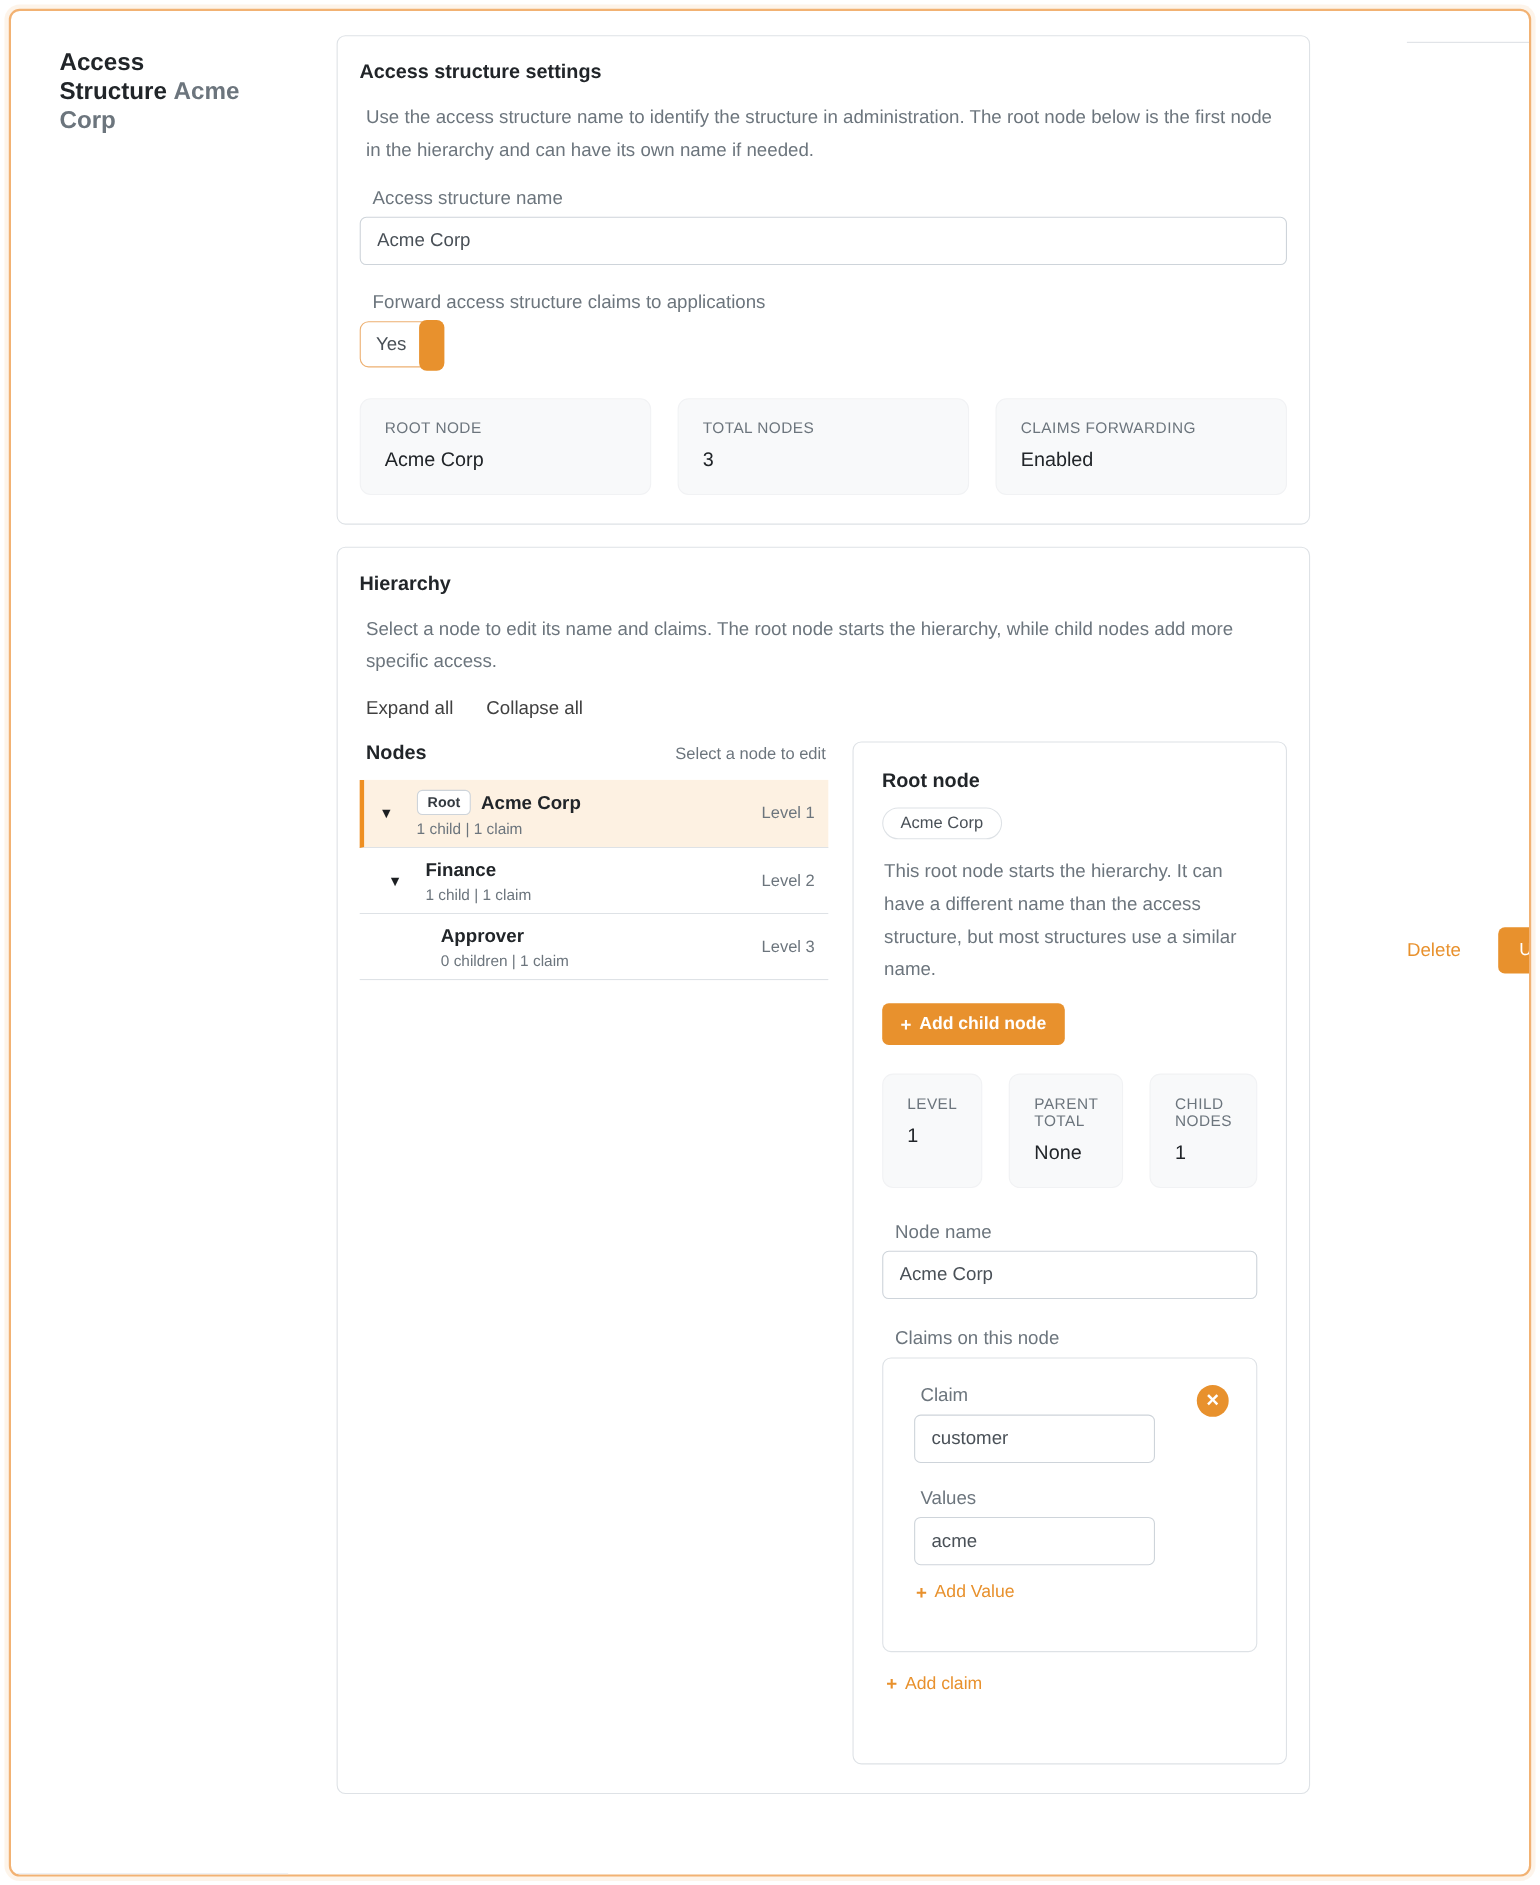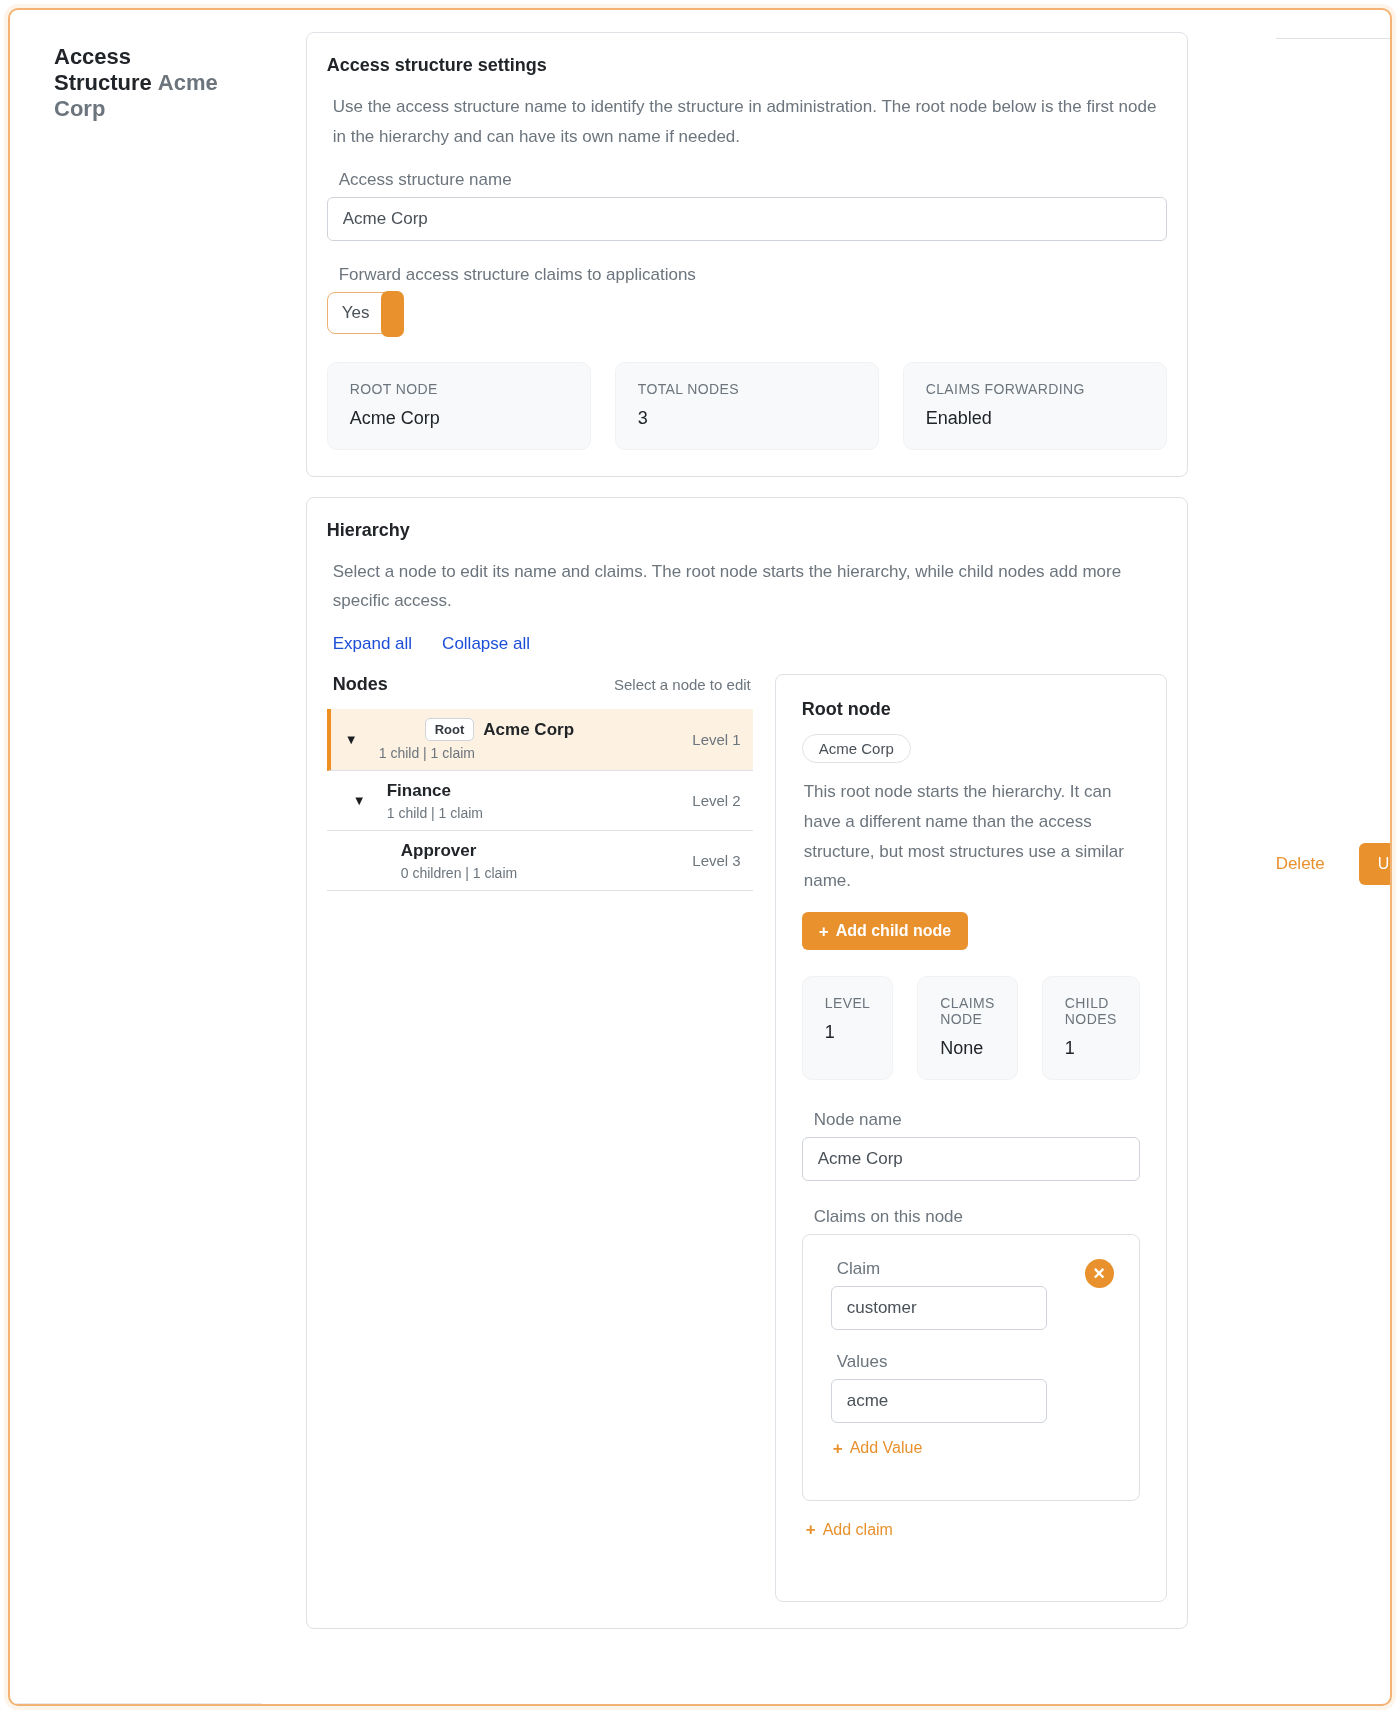--- a/index.html
+++ b/index.html
@@ -51,21 +51,21 @@
   
   .stats-row { display: flex; gap: 24px; margin-top: 28px; }
   .stat-card {
     flex: 1; background: #f8f9fa; border: 1px solid #f1f2f4;
     border-radius: 10px; padding: 18px 22px 20px;
   }
   .stat-label { font-size: 14px; color: #6c757d; letter-spacing: .4px; margin-bottom: 11px; }
   .stat-value { font-size: 18px; color: #212529; }
   
   .links-row { margin: 2px 0 20px 6px; display: flex; gap: 30px; }
-  .text-link { color: #1d4ed8; font-size: 17px; text-decoration: none; cursor: pointer; }
+  .text-link { color: #404040; font-size: 17px; text-decoration: none; cursor: pointer; }
   .hier-cols { display: flex; gap: 22px; align-items: flex-start; margin-top: 6px; }
   .nodes-col { width: 426px; flex: 0 0 426px; }
   .nodes-head { display: flex; align-items: baseline; justify-content: space-between; padding: 0 2px 14px 6px; }
   .nodes-title { font-size: 18px; font-weight: 700; }
   .nodes-hint { font-size: 15px; color: #6c757d; }
   .node-row {
     display: flex; align-items: center; min-height: 60px;
     border-bottom: 1px solid #dee2e6; padding: 9px 12px 9px 18px;
     cursor: pointer; background: #fff;
   }
@@ -74,21 +74,20 @@
   }
   .node-row.indent-1 { padding-left: 26px; }
   .node-row.indent-2 { padding-left: 74px; gap: 45px; }
   .caret { width: 24px; font-size: 13px; color: #1b1e21; margin-right: 10px; flex: 0 0 24px; line-height: 1; }
   .node-main { flex: 1; }
   .node-title-line { display: flex; align-items: center; gap: 9px; }
   .root-badge {
     font-size: 13px; font-weight: 700; color: #343a40;
     border: 1px solid #ced4da; border-radius: 5px; background: #fff;
     padding: 3px 9px;
-    margin-left: 46px;
   }
   .node-name { font-size: 17px; font-weight: 700; color: #212529; }
   .node-meta { font-size: 14px; color: #6c757d; margin-top: 4px; }
   .node-level { font-size: 15px; color: #6c757d; white-space: nowrap; }
   
   .editor {
     flex: 1; border: 1px solid #dee2e6; border-radius: 8px;
     padding: 24px 26px 62px; background: #fff;
   }
   .editor-title { font-size: 18px; font-weight: 700; margin-bottom: 14px; }
@@ -235,21 +234,21 @@
             <span class="plus-glyph">+</span>
             <span>Add child node</span>
           </button>
 
           <div class="stats-row">
             <div class="stat-card">
               <div class="stat-label">LEVEL</div>
               <div class="stat-value">1</div>
             </div>
             <div class="stat-card">
-              <div class="stat-label">CLAIMS NODE</div>
+              <div class="stat-label">PARENT TOTAL</div>
               <div class="stat-value">None</div>
             </div>
             <div class="stat-card">
               <div class="stat-label">CHILD NODES</div>
               <div class="stat-value">1</div>
             </div>
           </div>
 
           <label class="field-label">Node name</label>
           <input class="text-input" type="text" value="Acme Corp" style="">

